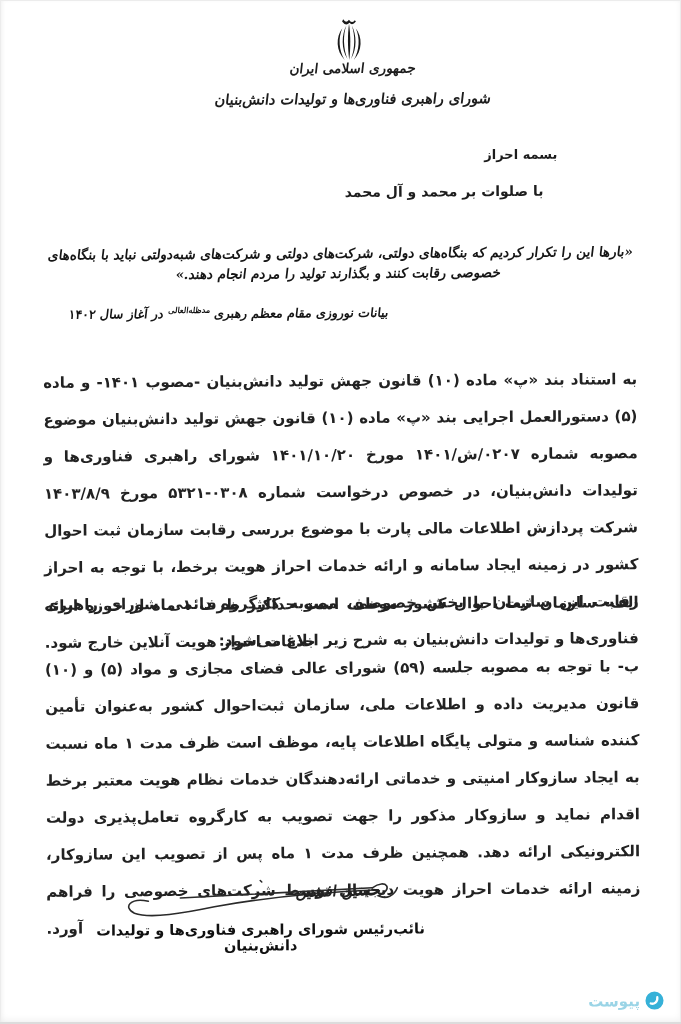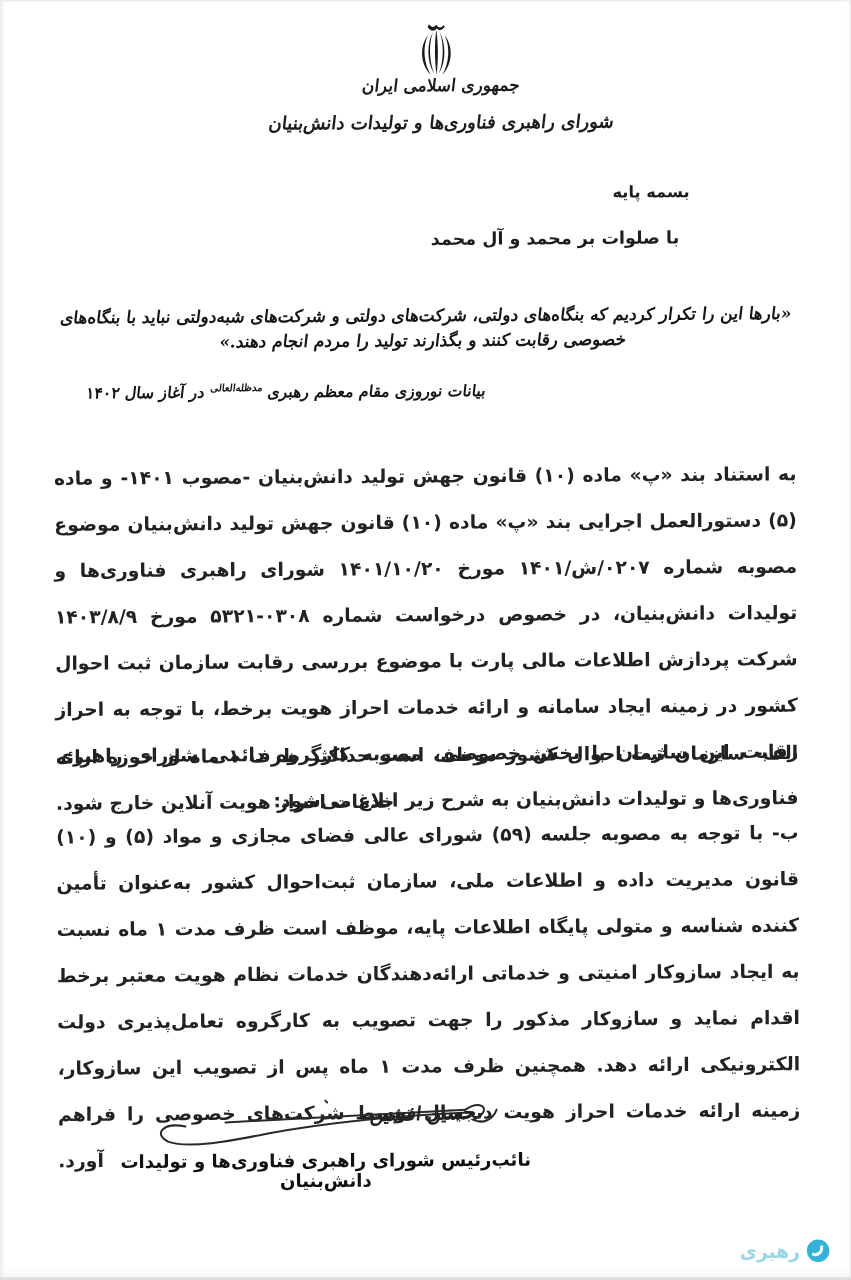--- a/index.html
+++ b/index.html
@@ -89,21 +89,21 @@
           <path d="M56,26 C67,46 68,79 54,101 C63,79 64,47 56,26 Z"></path>
           <path d="M35,32 C20,51 20,83 40,103 C27,83 25,53 35,32 Z"></path>
           <path d="M65,32 C80,51 80,83 60,103 C73,83 75,53 65,32 Z"></path>
         </g>
       </svg>
     </div>
 
     <div class="abs center callig" id="country" dir="rtl">جمهوری اسلامی ایران</div>
     <div class="abs center callig" id="org-line" dir="rtl">شورای راهبری فناوری‌ها و تولیدات دانش‌بنیان</div>
 
-    <div class="abs center" id="bismillah">بسمه پایه</div>
+    <div class="abs center" id="bismillah">بسمه احراز</div>
     <div class="abs center" id="salawat">با صلوات بر محمد و آل محمد</div>
 
     <div class="abs center callig" id="quote">«بارها این را تکرار کردیم که بنگاه‌های دولتی، شرکت‌های دولتی و شرکت‌های شبه‌دولتی نباید با بنگاه‌های خصوصی رقابت کنند و بگذارند تولید را مردم انجام دهند.»</div>
 
     <div class="abs center callig" id="attribution">
       <span>بیانات نوروزی مقام معظم رهبری</span>
       <sup>مدظله‌العالی</sup>
       <span>در آغاز سال ۱۴۰۲</span>
     </div>
 
@@ -128,19 +128,19 @@
       <div id="sig-title">نائب‌رئیس شورای راهبری فناوری‌ها و تولیدات دانش‌بنیان</div>
     </div>
 
     <div class="abs" id="watermark">
       <span style="display:inline-flex;">
         <svg viewBox="0 0 20 20" width="19" height="19" aria-hidden="true">
           <circle cx="10" cy="10" r="9.5" fill="#36b1d8"></circle>
           <path d="M6,13 C9.5,14.2 13.5,11.5 13,6.5" stroke="#ffffff" stroke-width="2.4" fill="none" stroke-linecap="round"></path>
         </svg>
       </span>
-      <span class="wm-label">رهبری</span>
+      <span class="wm-label">پیوست</span>
     </div>
 
   </div>
 
   <div class="abs edge-bottom"></div>
 </div>
 
 </body></html>

